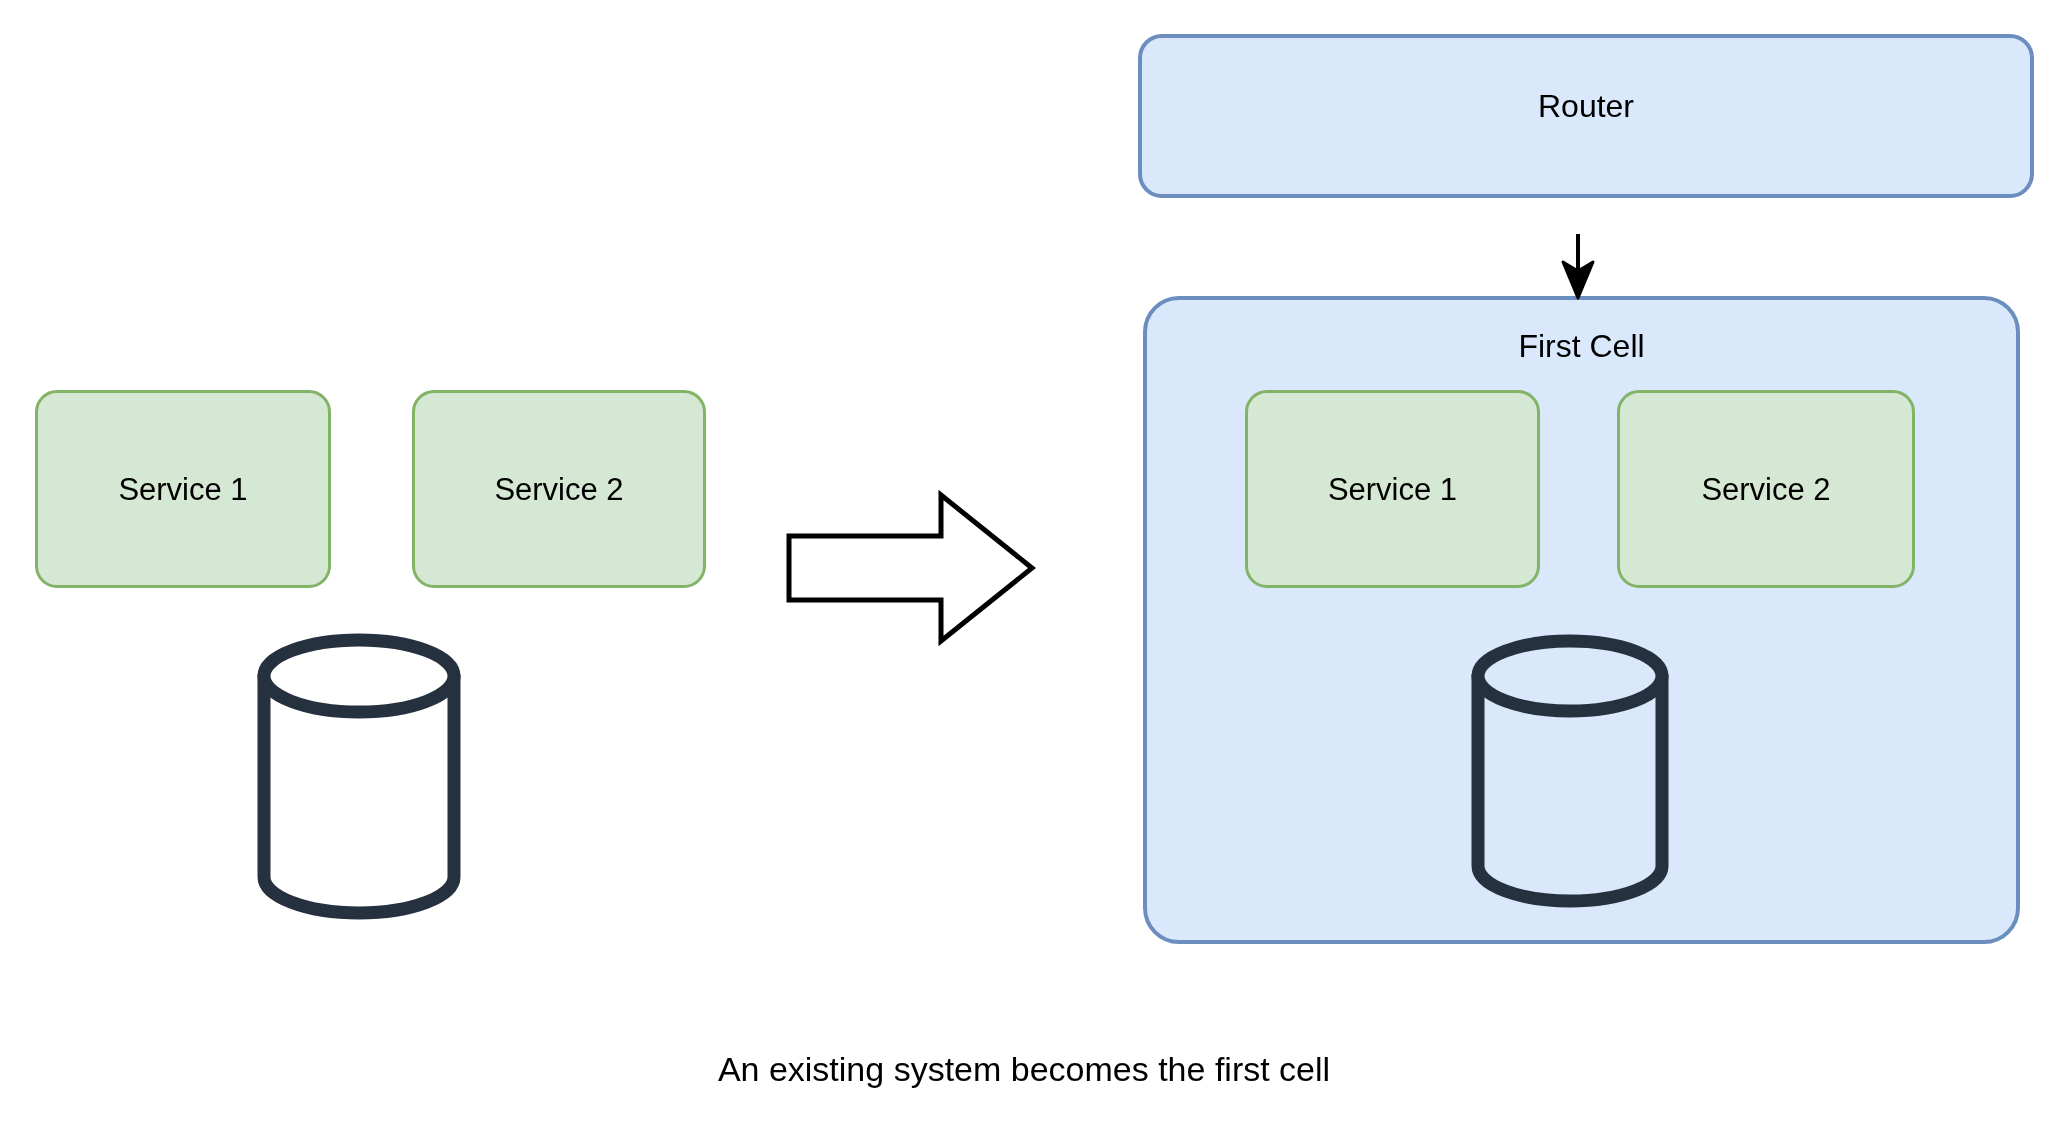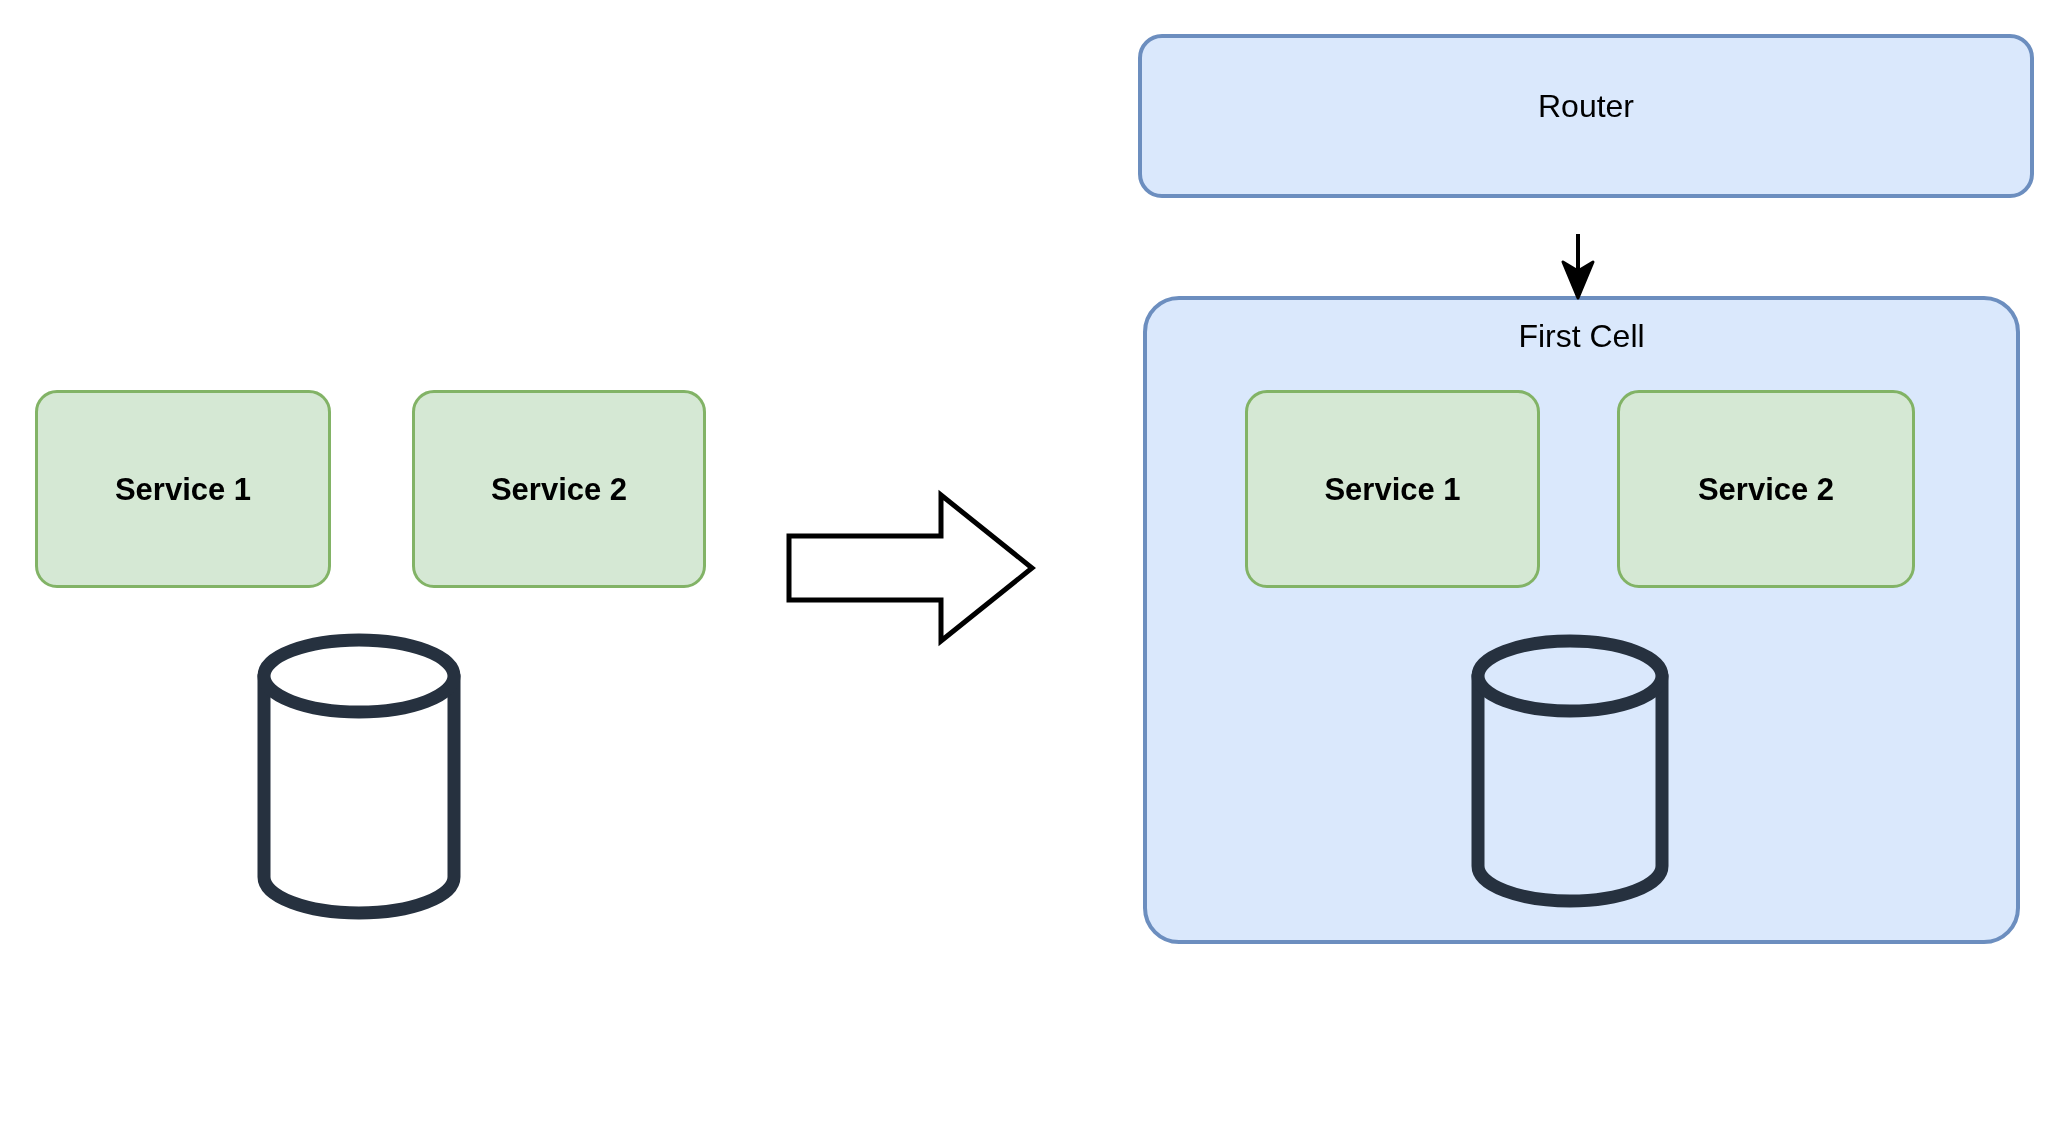--- a/index.html
+++ b/index.html
@@ -30,21 +30,20 @@
   .service-box {
     background: #d5e8d4;
     border: 3px solid #82b366;
     border-radius: 22px;
   }
   .service-label {
     font-size: 31px;
     color: #000000;
     line-height: 1;
     white-space: nowrap;
-    font-weight: bold;
   }
 
   .router-box {
     background: #dae8fc;
     border: 4px solid #6c8ebf;
     border-radius: 24px;
     align-items: flex-start;
     justify-content: center;
   }
   .router-label {
@@ -60,21 +59,21 @@
     border: 4px solid #6c8ebf;
     border-radius: 36px;
     align-items: flex-start;
     justify-content: center;
   }
   .cell-label {
     font-size: 32px;
     color: #000000;
     line-height: 1;
     white-space: nowrap;
-    margin-top: 20px;
+    margin-top: 30px;
   }
 
   .caption {
     position: absolute;
     width: 100%;
     text-align: center;
     font-size: 34px;
     color: #000000;
     white-space: nowrap;
   }
@@ -134,14 +133,15 @@
     <g class="svg-shape">
       <path d="M789,536 L941,536 L941,495 L1032,568 L941,641 L941,600 L789,600 Z" fill="#ffffff" stroke="#000000" stroke-width="5" stroke-linejoin="miter"></path>
     </g>
 
     <g class="svg-shape">
       <line x1="1578" y1="234" x2="1578" y2="283" stroke="#000000" stroke-width="4"></line>
       <path d="M1578,298 L1563,262 L1578,271 L1593,262 Z" fill="#000000" stroke="#000000" stroke-width="3" stroke-linejoin="round"></path>
     </g>
   </svg>
 
+  <div class="caption" style="top:1050px;">An existing system becomes the first cell</div>
 
 </div>
 
 </body></html>

